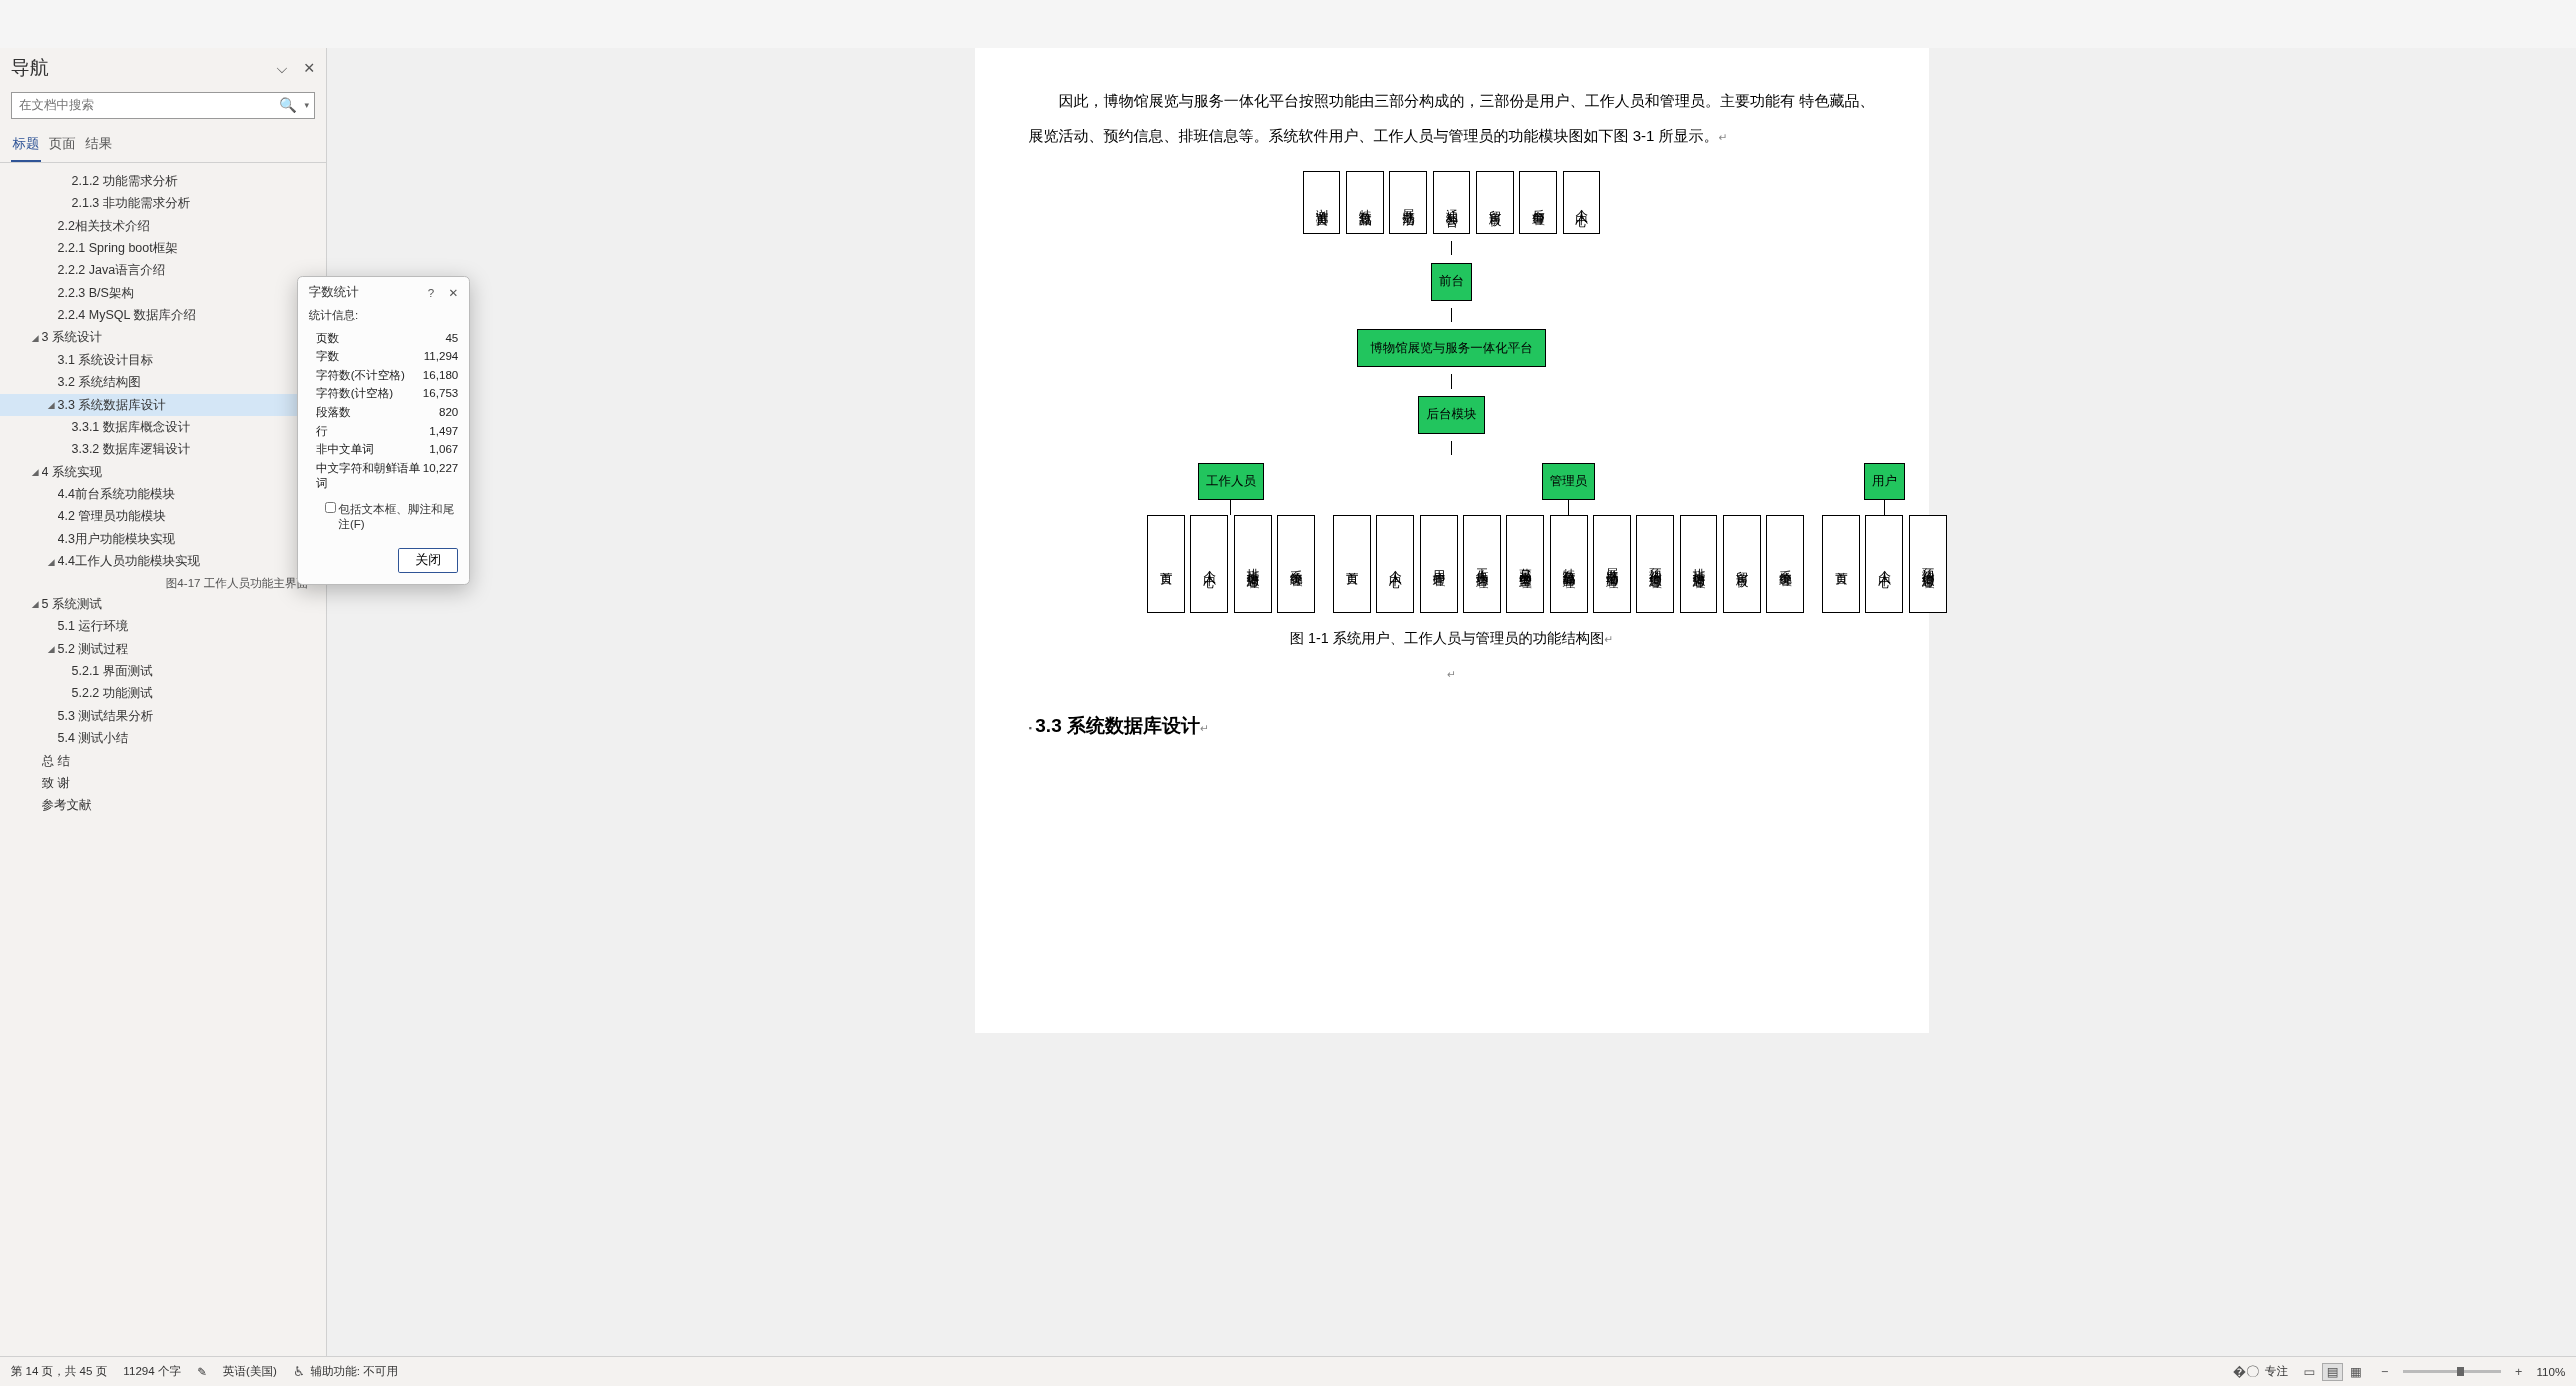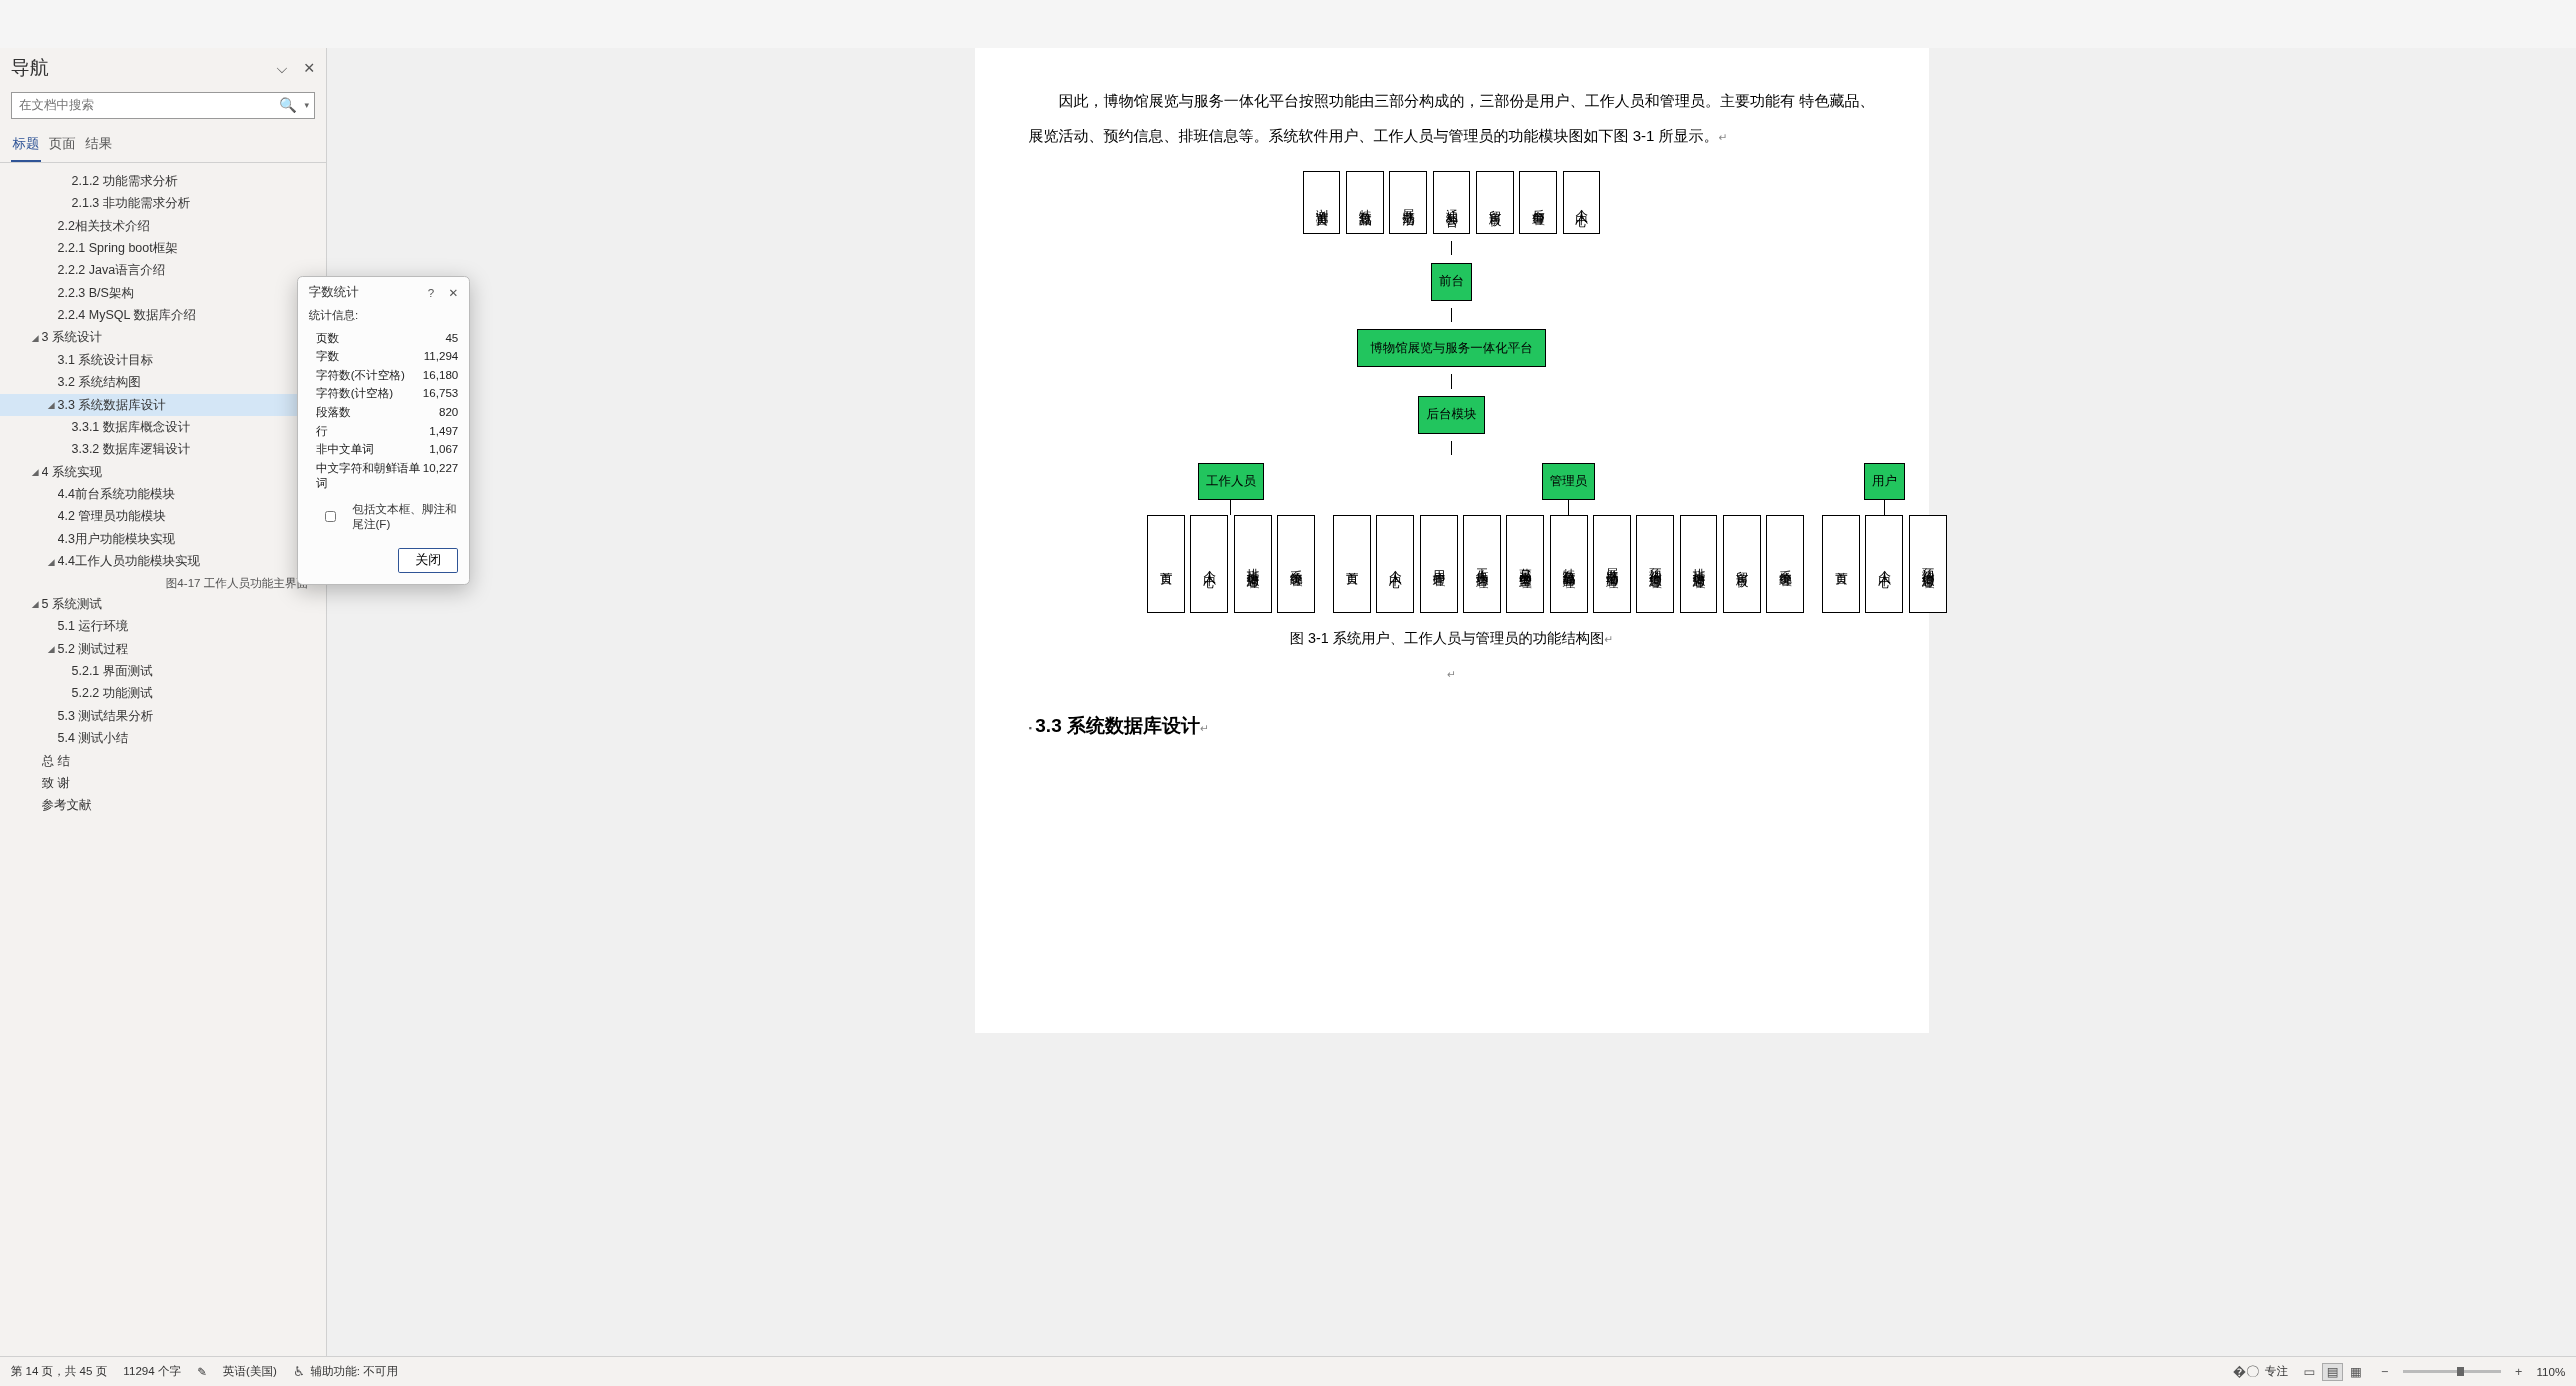--- a/index.html
+++ b/index.html
@@ -51,21 +51,21 @@
 
 .dialog { position: absolute; left: 297px; top: 228px; width: 173px; background: #fcfcfc; border: 0.9px solid #bbb; box-shadow: 0 5.4px 21.5px rgba(0,0,0,0.25); border-radius: 5.4px; font-size: 11.6px; }
 .dialog-title { display: flex; align-items: center; justify-content: space-between; padding: 7.2px 10.7px 7.2px 10.7px; }
 .dialog-title-text { font-size: 12.5px; color: #333; }
 .dialog-title-icons { display: flex; gap: 14.3px; color: #555; cursor: pointer; }
 .dialog-body { padding: 0 10.7px 9px 10.7px; }
 .dialog-subtitle { font-size: 11.6px; color: #333; margin-bottom: 5.4px; }
 .stat-row { display: flex; justify-content: space-between; padding: 1.8px 0 1.8px 7.2px; font-size: 11.6px; color: #222; }
 .stat-label { }
 .stat-value { }
-.checkbox-row { display: flex; align-items: center; gap: 16px; margin-top: 9px; font-size: 11.6px; color: #333; padding-left: 16px; }
+.checkbox-row { display: flex; align-items: flex-start; gap: 2px; margin-top: 9px; font-size: 11.6px; color: #333; padding-left: 16px; }
 .checkbox-row input { width: 11.6px; height: 11.6px; }
 .dialog-footer { display: flex; justify-content: flex-end; padding: 7.2px 10.7px 10.7px 10.7px; }
 .dialog-btn { border: 0.9px solid #2f5496; padding: 2.7px 16px; background: #fff; font-size: 13px; cursor: pointer; border-radius: 1.8px; }
 
 
 .status-bar { position: fixed; bottom: 0; left: 0; right: 0; height: 30px; background: #f4f2f0; border-top: 0.9px solid #d0d0d0; display: flex; align-items: center; font-size: 11.6px; color: #333; padding: 0 10.7px; gap: 32px; }
 .status-left { display: flex; gap: 16px; align-items: center; }
 .status-item { display: flex; align-items: center; gap: 5.4px; cursor: pointer; }
 .status-right { margin-left: auto; display: flex; align-items: center; gap: 10.7px; }
 .status-icon { font-size: 13.4px; color: #555; }
@@ -274,21 +274,21 @@
             <div class="dg-conn"></div>
             <div class="dg-row" id="dg-user">
                 <div class="dg-vbox tall">首页</div>
                 <div class="dg-vbox tall">个人中心</div>
                 <div class="dg-vbox tall">预约信息管理</div>
               </div>
           </div>
         </div>
       </div>
 
-      <div class="caption"><span>图 3-1 系统用户、工作人员与管理员的功能结构图</span><span class="ph-mark">↵</span></div>
+      <div class="caption"><span>图 1-1 系统用户、工作人员与管理员的功能结构图</span><span class="ph-mark">↵</span></div>
       <div style="text-align:center;margin:7.2px 0;" class="ph-mark">↵</div>
 
       <div class="heading-33"><span>3.3 系统数据库设计</span><span class="ph-mark" style="font-weight:normal;">↵</span></div>
     </div>
   </div>
 
   <div class="dialog">
     <div class="dialog-title">
       <span class="dialog-title-text">字数统计</span>
       <div class="dialog-title-icons">

